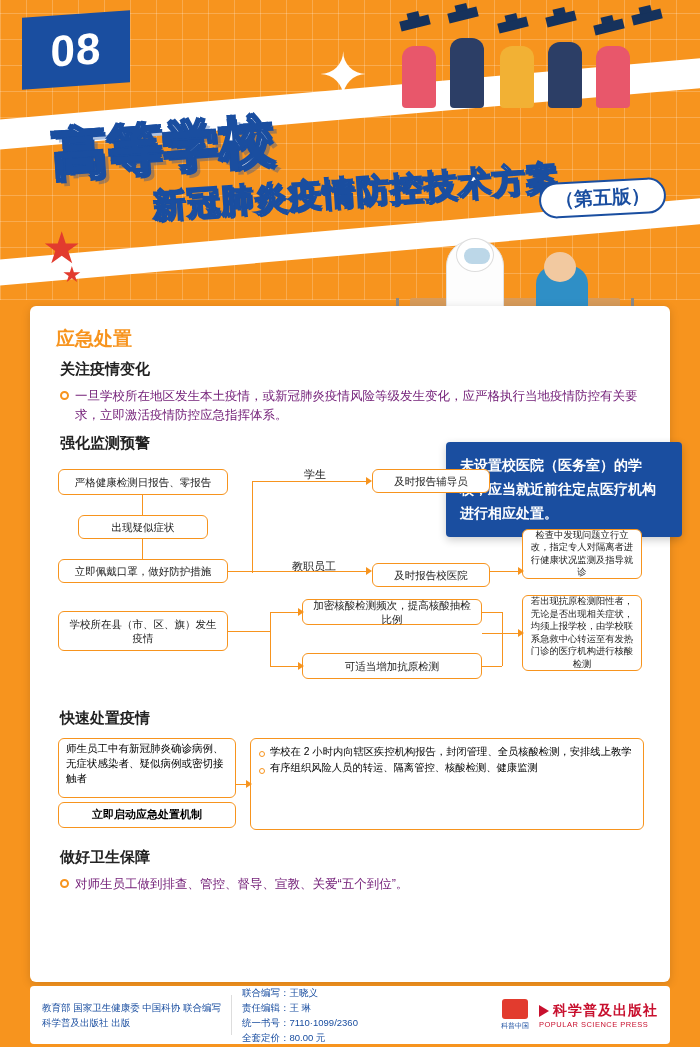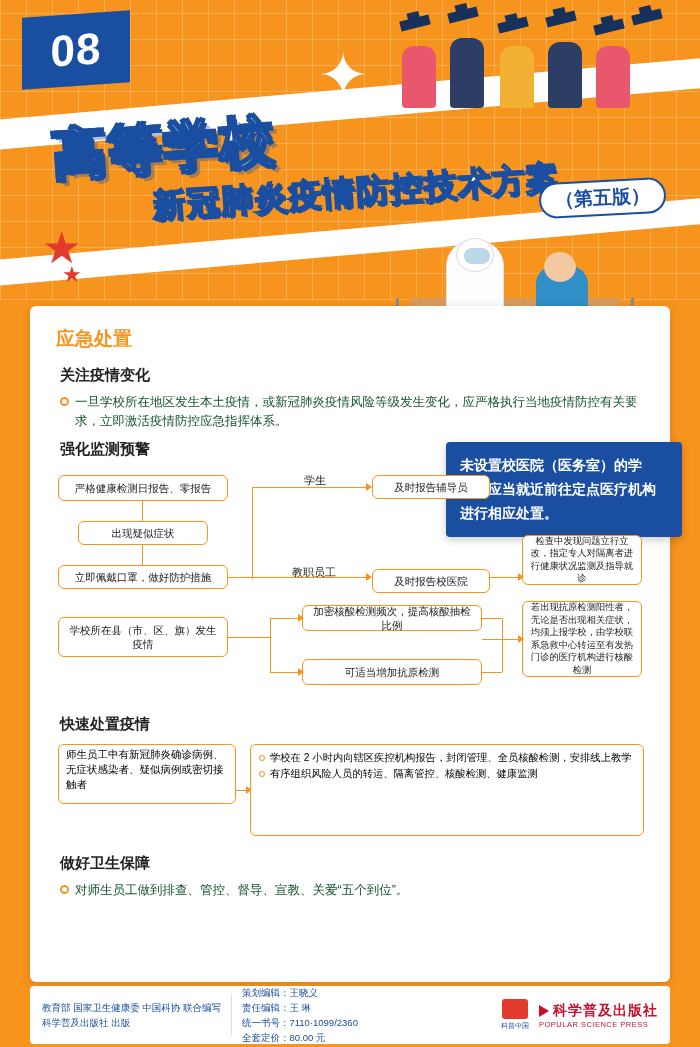--- a/index.html
+++ b/index.html
@@ -85,37 +85,37 @@
   .chair{ position:absolute; width:34px; height:46px; border:3px solid #8a8a8a; border-top:none; }
 
   
   .card{
     position:absolute; left:30px; top:306px; width:640px; height:676px;
     background:#fff; border-radius:6px;
     box-shadow:0 2px 10px rgba(0,0,0,.15);
     padding:18px 22px 10px 22px;
   }
   h2.section{
-    color:#f7941e; font-size:19px; font-weight:bold; margin:2px 0 8px 4px;
+    color:#f7941e; font-size:19px; font-weight:bold; margin:2px 0 2px 4px;
   }
   .sub-head{
     display:inline-block; font-size:15px; font-weight:bold; color:#222;
     position:relative; margin:6px 0 6px 6px; padding:0 2px;
   }
   .sub-head:after{
     content:""; position:absolute; left:-2px; right:-2px; bottom:1px; height:7px;
     background:#ffd34d; z-index:-1;
   }
   .sub-head span{ position:relative; z-index:2; }
   .bullet-row{ display:flex; gap:6px; margin:2px 0 2px 8px; }
   .dot{
     width:9px; height:9px; border-radius:50%; border:2.5px solid #f7941e;
     flex:0 0 auto; margin-top:4px; background:#fff;
   }
-  .btxt{ font-size:12.5px; line-height:1.55; color:#14532d; }
+  .btxt{ font-size:12.5px; line-height:1.55; color:#701a75; }
 
   
   .callout{
     position:absolute; right:-12px; top:136px; width:236px;
     background:#1a4ea0; color:#fff; border-radius:4px;
     padding:12px 14px; font-size:14px; font-weight:bold; line-height:1.7;
     box-shadow:0 3px 8px rgba(0,0,0,.2);
   }
 
   
@@ -141,21 +141,21 @@
   .left-box2{
     position:absolute; left:6px; top:64px; width:178px; height:26px;
     border:1.4px solid #f7941e; border-radius:6px;
     display:flex; align-items:center; justify-content:center;
     font-size:11px; font-weight:bold;
   }
   .right-box{
     position:absolute; left:198px; top:0; right:4px; height:92px;
     border:1.4px solid #f7941e; border-radius:6px; padding:6px 8px;
   }
-  .rrow{ display:flex; gap:5px; margin-bottom:2px; }
+  .rrow{ display:flex; gap:5px; margin-bottom:2px;align-items:center; }
   .rdot{ width:6px;height:6px;border-radius:50%;border:1.5px solid #f7941e; flex:0 0 auto; margin-top:4px;}
   .rtxt{ font-size:10.3px; line-height:1.42; }
 
   
   .footer{
     position:absolute; left:30px; top:986px; width:640px; height:58px;
     background:#fff; border-radius:4px; display:flex; align-items:center;
     padding:6px 12px; gap:10px;
   }
   .f-left{ font-size:9.5px; color:#1a4ea0; line-height:1.6; flex:0 0 auto; }
@@ -268,20 +268,21 @@
       <div class="ln vl" style="left:450px; top:149px; height:54px;"></div>
       <div class="ln hl" style="left:430px; top:149px; width:20px;"></div>
       <div class="ln hl" style="left:430px; top:203px; width:20px;"></div>
       <div class="arw" style="left:466px; top:166px;"></div>
     </div>
 
     <div class="sub-head"><span>快速处置疫情</span></div>
 
     <div class="fast-wrap">
       <div class="left-box">师生员工中有新冠肺炎确诊病例、无症状感染者、疑似病例或密切接触者</div>
+      <div class="left-box2">立即启动应急处置机制</div>
       <div class="ln hl" style="position:absolute; left:184px; top:46px; width:14px;"></div>
       <div class="arw" style="position:absolute; left:194px; top:42px;"></div>
       <div class="right-box">
         <div class="rrow">
             <div class="rdot"></div>
             <div class="rtxt">学校在 2 小时内向辖区疾控机构报告，封闭管理、全员核酸检测，安排线上教学</div>
           </div>
         <div class="rrow">
             <div class="rdot"></div>
             <div class="rtxt">有序组织风险人员的转运、隔离管控、核酸检测、健康监测</div>
@@ -296,21 +297,21 @@
     </div>
   </div>
 
   <div class="footer">
     <div class="f-left">
       <div>教育部   国家卫生健康委   中国科协   联合编写</div>
       <div>科学普及出版社   出版</div>
     </div>
     <div class="f-div"></div>
     <div class="f-mid">
-      <div>策划编辑：王晓义</div>
+      <div>联合编写：王晓义</div>
       <div>责任编辑：王  琳</div>
       <div>统一书号：7110·1099/2360</div>
       <div>全套定价：80.00 元</div>
     </div>
     <div class="f-logo1">
       <div class="mark"></div>
       <div>科普中国</div>
     </div>
     <div class="f-press">
       <div class="cn"><span class="tri"></span><span>科学普及出版社</span></div>

